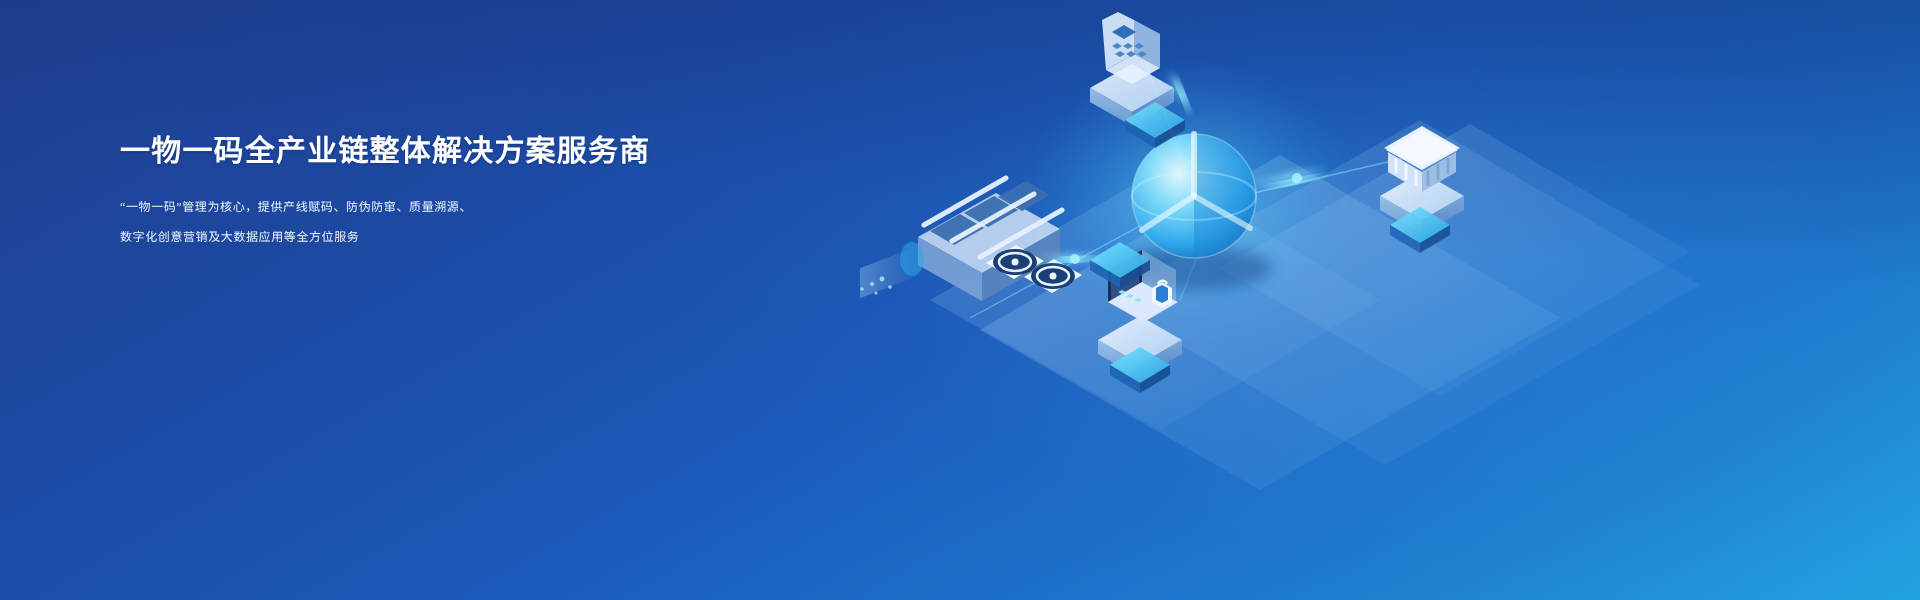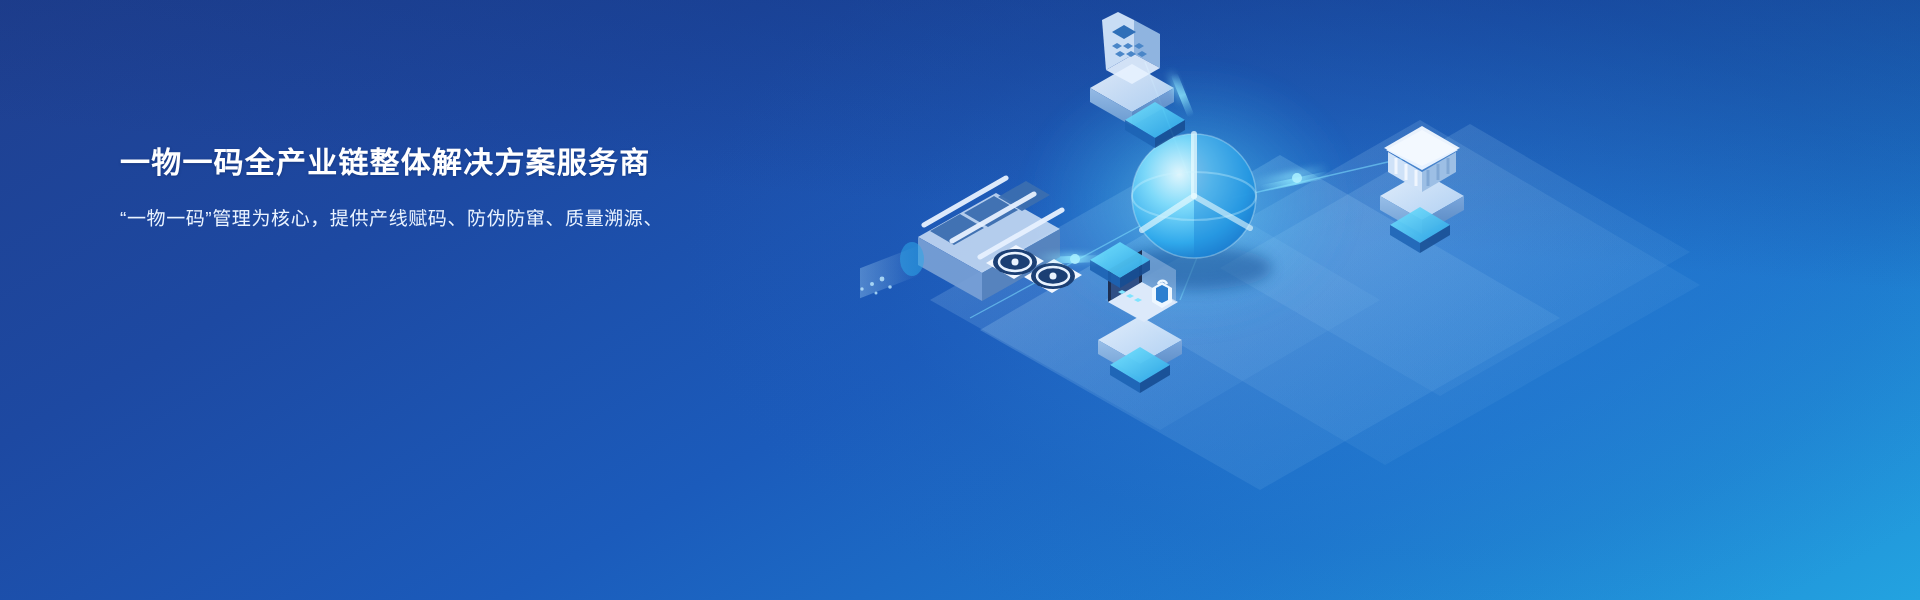--- a/index.html
+++ b/index.html
@@ -14,30 +14,31 @@
       radial-gradient(ellipse 900px 520px at 72% 44%, rgba(46,126,214,0.55) 0%, rgba(36,100,190,0.12) 55%, rgba(0,0,0,0) 78%),
       linear-gradient(150deg, #1f3f8f 0%, #1d49a2 26%, #1b5bbb 52%, #1d79cf 76%, #23a3e0 100%);
   }
   .banner::after{
     content:"";position:absolute;inset:0;
     background:linear-gradient(185deg, rgba(18,48,120,0.45) 0%, rgba(18,48,120,0) 38%);
     pointer-events:none;
   }
 
   
-  .copy{position:absolute;left:120px;top:144px;width:620px;z-index:6;}
+  .copy{position:absolute;left:120px;top:132px;width:620px;z-index:6;}
   .headline{
     margin:0;color:#ffffff;font-size:30px;font-weight:bold;
     letter-spacing:1.2px;line-height:1.25;white-space:nowrap;
     text-shadow:0 1px 3px rgba(6,28,74,.35);
   }
   .subcopy{margin:22px 0 0 0;}
   .subline{
-    color:#eaf3ff;font-size:19px;line-height:30px;letter-spacing:.6px;
+    color:#eaf3ff;font-size:12px;line-height:30px;letter-spacing:.6px;
     white-space:nowrap;
+    font-family:Liberation Serif, serif;
   }
   .cta{
     display:inline-block;margin-top:34px;
     padding:0 26px;height:40px;line-height:38px;
     border:1px solid rgba(255,255,255,.95);border-radius:20px;
     color:#ffffff;font-size:16px;letter-spacing:2px;
     background:transparent;cursor:pointer;box-sizing:border-box;
   }
 
   
@@ -262,17 +263,18 @@
         <rect x="296" y="84" width="40" height="8" rx="4" fill="url(#beamG)" transform="rotate(70 316 88)" filter="url(#soft2)"></rect>
       </g>
     </svg>
   </div>
 
   <div class="copy">
     <h1 class="headline">一物一码全产业链整体解决方案服务商</h1>
 
     <div class="subcopy">
       <div class="subline">“一物一码”管理为核心，提供产线赋码、防伪防窜、质量溯源、</div>
+      <div class="subline">数字化创意营销及大数据应用等全方位服务</div>
     </div>
 
   </div>
 
 </div>
 
 </body></html>

